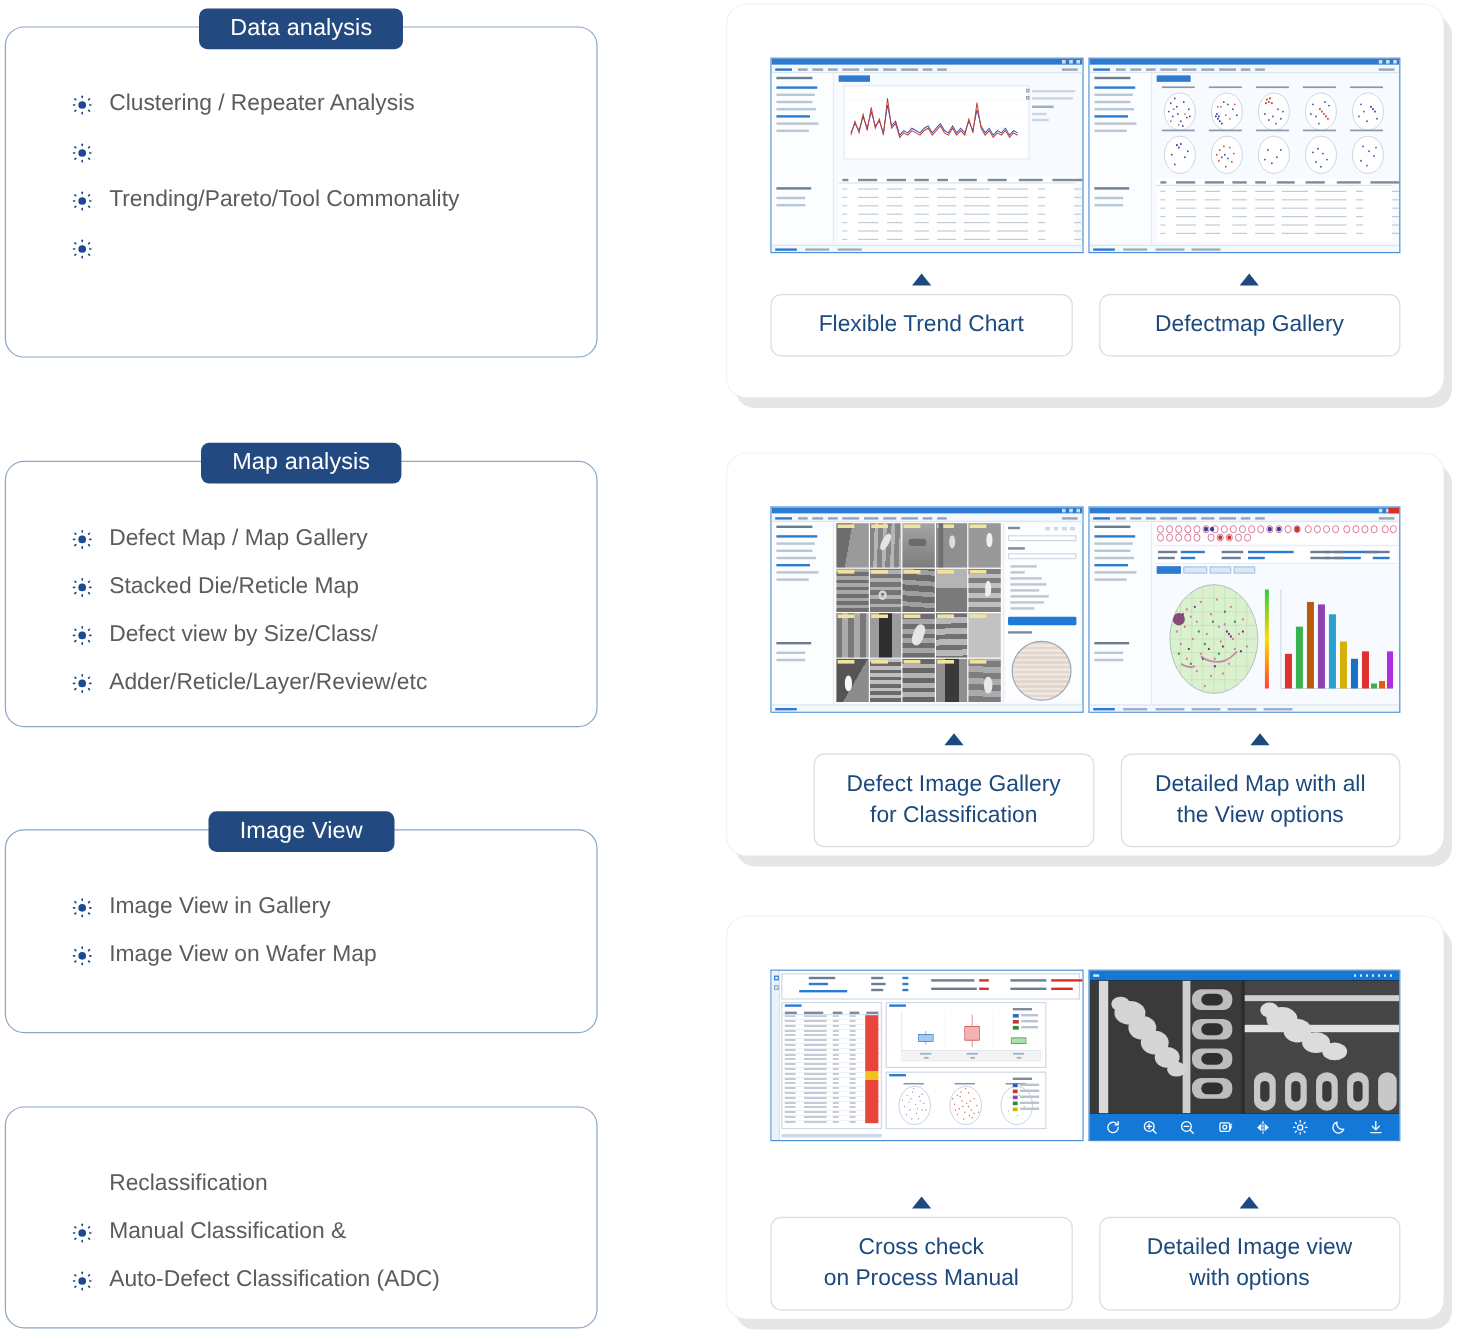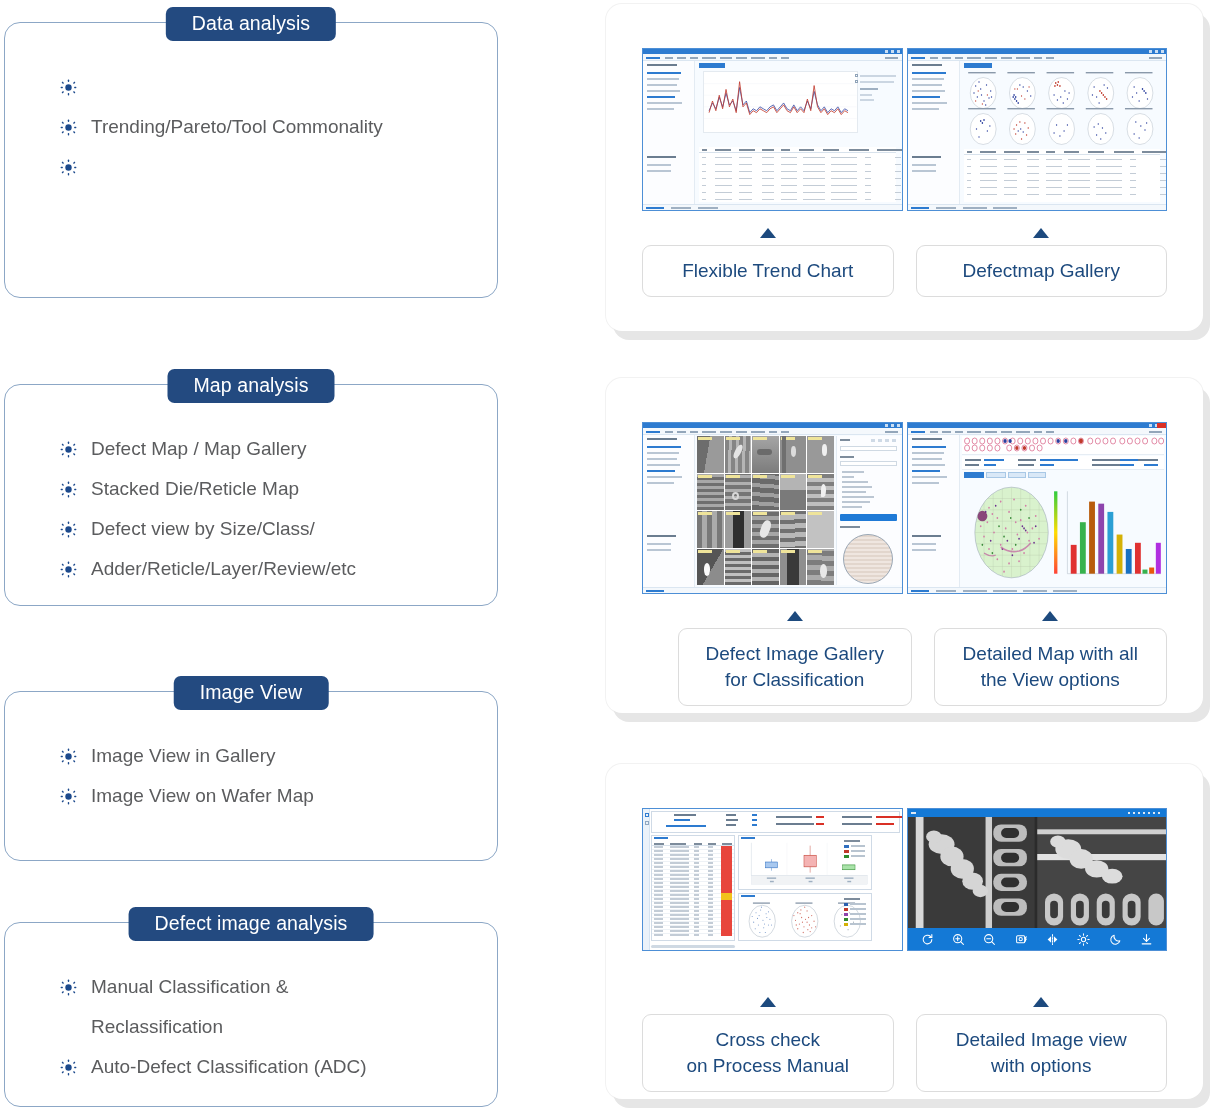--- a/index.html
+++ b/index.html
@@ -237,20 +237,38 @@
                 <rect x="7.8" y="14.1" width="1.4" height="2.3" rx=".6"></rect>
                 <rect x="0.6" y="7.8" width="2.3" height="1.4" rx=".6"></rect>
                 <rect x="14.1" y="7.8" width="2.3" height="1.4" rx=".6"></rect>
                 <rect x="2.1" y="2.6" width="1.4" height="2.3" rx=".6" transform="rotate(-45 2.8 3.75)"></rect>
                 <rect x="13.5" y="2.6" width="1.4" height="2.3" rx=".6" transform="rotate(45 14.2 3.75)"></rect>
                 <rect x="2.1" y="12.1" width="1.4" height="2.3" rx=".6" transform="rotate(45 2.8 13.25)"></rect>
                 <rect x="13.5" y="12.1" width="1.4" height="2.3" rx=".6" transform="rotate(-45 14.2 13.25)"></rect>
               </g>
             </svg>
         </span>
+        <span class="bullet-text">Clustering / Repeater Analysis</span>
+      </div>
+      <div class="bullet-row">
+        <span class="bullet-icon">
+          <svg width="17" height="17" viewBox="0 0 17 17">
+              <circle cx="8.5" cy="8.5" r="3.2" fill="#1d4a8c"></circle>
+              <g fill="#1d4a8c">
+                <rect x="7.8" y="0.6" width="1.4" height="2.3" rx=".6"></rect>
+                <rect x="7.8" y="14.1" width="1.4" height="2.3" rx=".6"></rect>
+                <rect x="0.6" y="7.8" width="2.3" height="1.4" rx=".6"></rect>
+                <rect x="14.1" y="7.8" width="2.3" height="1.4" rx=".6"></rect>
+                <rect x="2.1" y="2.6" width="1.4" height="2.3" rx=".6" transform="rotate(-45 2.8 3.75)"></rect>
+                <rect x="13.5" y="2.6" width="1.4" height="2.3" rx=".6" transform="rotate(45 14.2 3.75)"></rect>
+                <rect x="2.1" y="12.1" width="1.4" height="2.3" rx=".6" transform="rotate(45 2.8 13.25)"></rect>
+                <rect x="13.5" y="12.1" width="1.4" height="2.3" rx=".6" transform="rotate(-45 14.2 13.25)"></rect>
+              </g>
+            </svg>
+        </span>
       </div>
       <div class="bullet-row">
         <span class="bullet-icon">
           <svg width="17" height="17" viewBox="0 0 17 17">
               <circle cx="8.5" cy="8.5" r="3.2" fill="#1d4a8c"></circle>
               <g fill="#1d4a8c">
                 <rect x="7.8" y="0.6" width="1.4" height="2.3" rx=".6"></rect>
                 <rect x="7.8" y="14.1" width="1.4" height="2.3" rx=".6"></rect>
                 <rect x="0.6" y="7.8" width="2.3" height="1.4" rx=".6"></rect>
                 <rect x="14.1" y="7.8" width="2.3" height="1.4" rx=".6"></rect>
@@ -397,42 +415,41 @@
                 <rect x="13.5" y="12.1" width="1.4" height="2.3" rx=".6" transform="rotate(-45 14.2 13.25)"></rect>
               </g>
             </svg>
         </span>
         <span class="bullet-text">Image View on Wafer Map</span>
       </div>
     </div>
   </div>
 
   <div class="feature-card" id="card-defect">
-    <div class="card-header">Defect image analysis</div>
     <div class="card-body">
+      <div class="bullet-row cont">
+        <span class="bullet-text">Reclassification</span>
+      </div>
       <div class="bullet-row">
         <span class="bullet-icon">
           <svg width="17" height="17" viewBox="0 0 17 17">
               <circle cx="8.5" cy="8.5" r="3.2" fill="#1d4a8c"></circle>
               <g fill="#1d4a8c">
                 <rect x="7.8" y="0.6" width="1.4" height="2.3" rx=".6"></rect>
                 <rect x="7.8" y="14.1" width="1.4" height="2.3" rx=".6"></rect>
                 <rect x="0.6" y="7.8" width="2.3" height="1.4" rx=".6"></rect>
                 <rect x="14.1" y="7.8" width="2.3" height="1.4" rx=".6"></rect>
                 <rect x="2.1" y="2.6" width="1.4" height="2.3" rx=".6" transform="rotate(-45 2.8 3.75)"></rect>
                 <rect x="13.5" y="2.6" width="1.4" height="2.3" rx=".6" transform="rotate(45 14.2 3.75)"></rect>
                 <rect x="2.1" y="12.1" width="1.4" height="2.3" rx=".6" transform="rotate(45 2.8 13.25)"></rect>
                 <rect x="13.5" y="12.1" width="1.4" height="2.3" rx=".6" transform="rotate(-45 14.2 13.25)"></rect>
               </g>
             </svg>
         </span>
         <span class="bullet-text">Manual Classification &amp;</span>
-      </div>
-      <div class="bullet-row cont">
-        <span class="bullet-text">Reclassification</span>
       </div>
       <div class="bullet-row">
         <span class="bullet-icon">
           <svg width="17" height="17" viewBox="0 0 17 17">
               <circle cx="8.5" cy="8.5" r="3.2" fill="#1d4a8c"></circle>
               <g fill="#1d4a8c">
                 <rect x="7.8" y="0.6" width="1.4" height="2.3" rx=".6"></rect>
                 <rect x="7.8" y="14.1" width="1.4" height="2.3" rx=".6"></rect>
                 <rect x="0.6" y="7.8" width="2.3" height="1.4" rx=".6"></rect>
                 <rect x="14.1" y="7.8" width="2.3" height="1.4" rx=".6"></rect>

